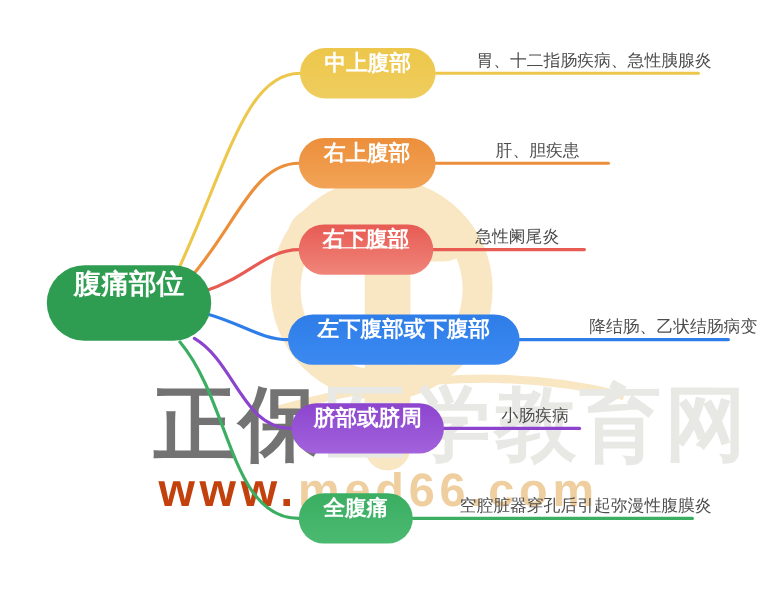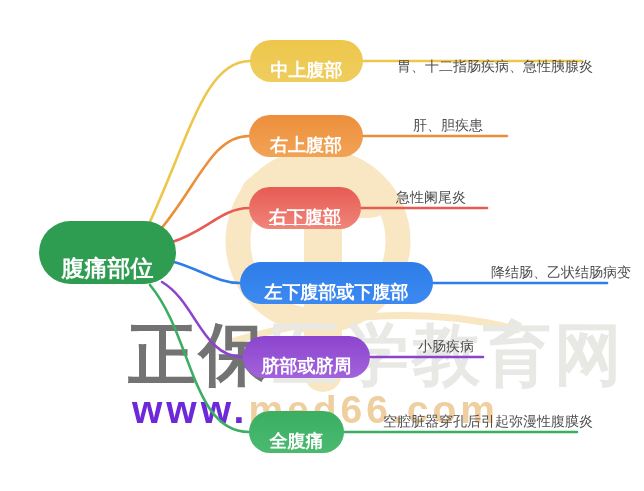--- a/index.html
+++ b/index.html
@@ -8,34 +8,34 @@
   .layer{position:absolute;left:0;top:0;width:644px;height:491px;}
   svg{display:block;}
 
   
   .wm-brand{position:absolute;left:128px;top:320px;font-size:68px;font-weight:bold;
             letter-spacing:3px;white-space:nowrap;line-height:1;user-select:none;}
   .wm-url{position:absolute;left:132px;top:390px;font-size:39px;font-weight:bold;
           letter-spacing:4px;white-space:nowrap;line-height:1;user-select:none;}
 
   
-  .node{position:absolute;display:flex;align-items:flex-end;justify-content:center;
+  .node{position:absolute;display:flex;align-items:flex-start;justify-content:center;
         color:#ffffff;font-weight:bold;white-space:nowrap;z-index:3;}
   .node-central{left:39px;top:221px;width:137px;height:63px;border-radius:32px;font-size:23px;font-family:Liberation Mono, monospace;}
   .bnode{height:42px;border-radius:21px;font-size:18px;}
   .b0{left:250px;top:40px;width:113px;}
   .b1{left:249px;top:115px;width:114px;}
   .b2{left:249px;top:187px;width:112px;text-decoration:underline;}
   .b3{left:240px;top:262px;width:193px;}
   .b4{left:243px;top:336px;width:127px;}
   .b5{left:249px;top:411px;width:95px;}
 
   
   .leaf{position:absolute;font-size:14px;line-height:17px;white-space:nowrap;z-index:3;}
-  .l0{left:397px;top:42px;margin-top:16px;}
+  .l0{left:397px;top:42px;}
   .l1{left:397px;top:117px;margin-left:16px;}
   .l2{left:396px;top:189px;}
   .l3{left:470px;top:264px;margin-left:21px;}
   .l4{left:418px;top:338px;}
   .l5{left:383px;top:413px;}
 </style>
 </head>
 <body>
 
 <div id="canvas">
@@ -44,21 +44,21 @@
     <circle cx="318" cy="241" r="80" fill="none" stroke-width="25" stroke="#F9E7C4"></circle>
     <rect x="240" y="174" width="152" height="44" rx="22" fill="#F9E7C4"></rect>
     <rect x="304" y="152" width="38" height="240" rx="19" fill="#F9E7C4"></rect>
     <path d="M230,342 Q390,296 520,330" fill="none" stroke-width="7" stroke="#F9E7C4"></path>
   </svg>
 
   <div class="wm-brand">
     <span style="color: #737373;">正保</span><span style="color: rgb(232, 232, 229);">医学教育网</span>
   </div>
   <div class="wm-url">
-    <span style="color: #6d28d9;">www.</span><span style="color: rgb(239, 206, 160);">med66.com</span>
+    <span style="color: #c2410c;">www.</span><span style="color: rgb(239, 206, 160);">med66.com</span>
   </div>
 
   <svg class="layer" width="644" height="491" viewBox="0 0 644 491" aria-hidden="true">
     <path d="M148,226 C190,135 205,61 250,61" fill="none" stroke-width="2.6" stroke-linecap="round" stroke="#EDC74B"></path>
     <path d="M160,230 C198,185 212,136 249,136" fill="none" stroke-width="2.6" stroke-linecap="round" stroke="#EC8F3B"></path>
     <path d="M172,242 C205,232 222,208 249,208" fill="none" stroke-width="2.6" stroke-linecap="round" stroke="#E75B53"></path>
     <path d="M174,262 C202,270 218,283 240,283" fill="none" stroke-width="2.6" stroke-linecap="round" stroke="#2E7DE8"></path>
     <path d="M162,282 C196,302 202,357 243,357" fill="none" stroke-width="2.6" stroke-linecap="round" stroke="#8C44CE"></path>
     <path d="M150,285 C192,335 192,432 249,432" fill="none" stroke-width="2.6" stroke-linecap="round" stroke="#3BAE62"></path>
 

